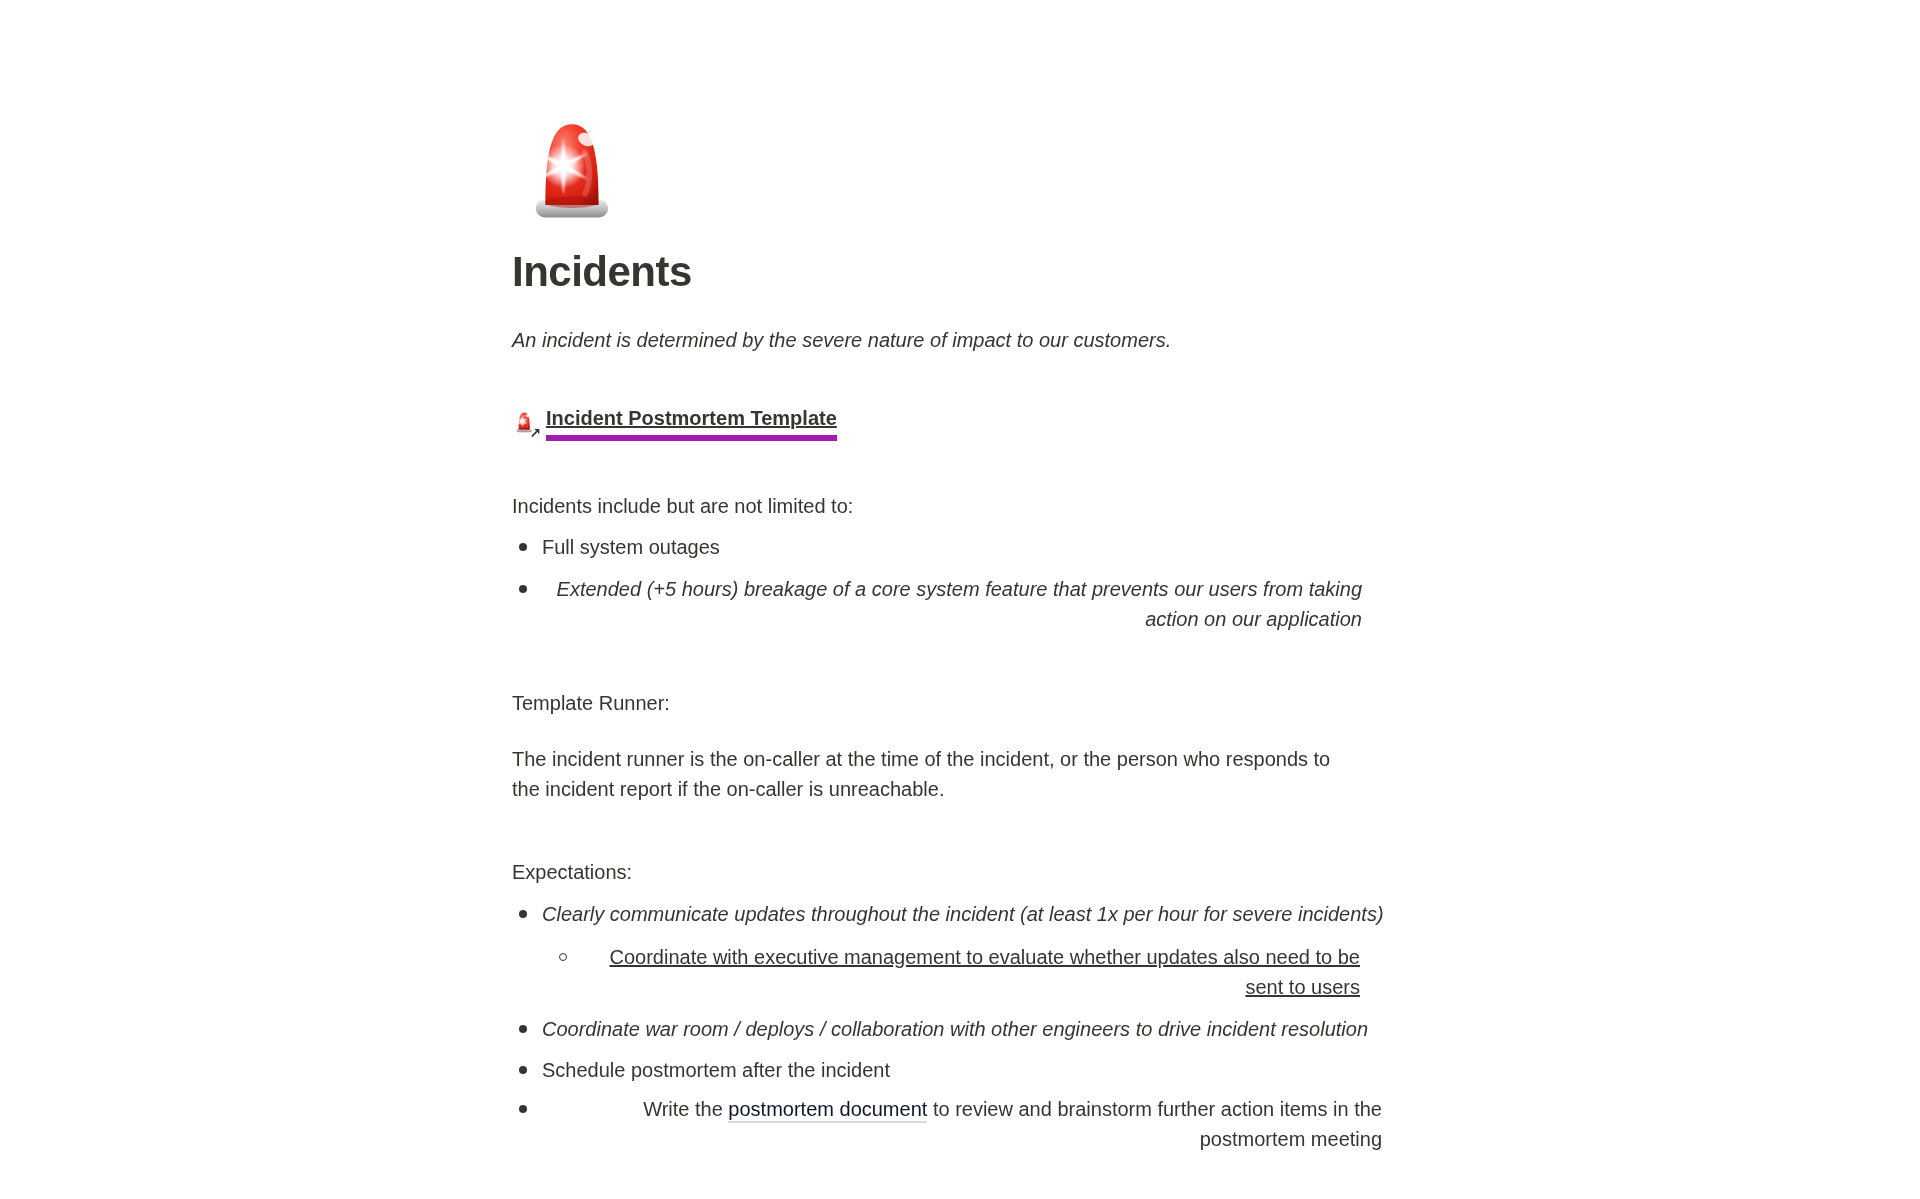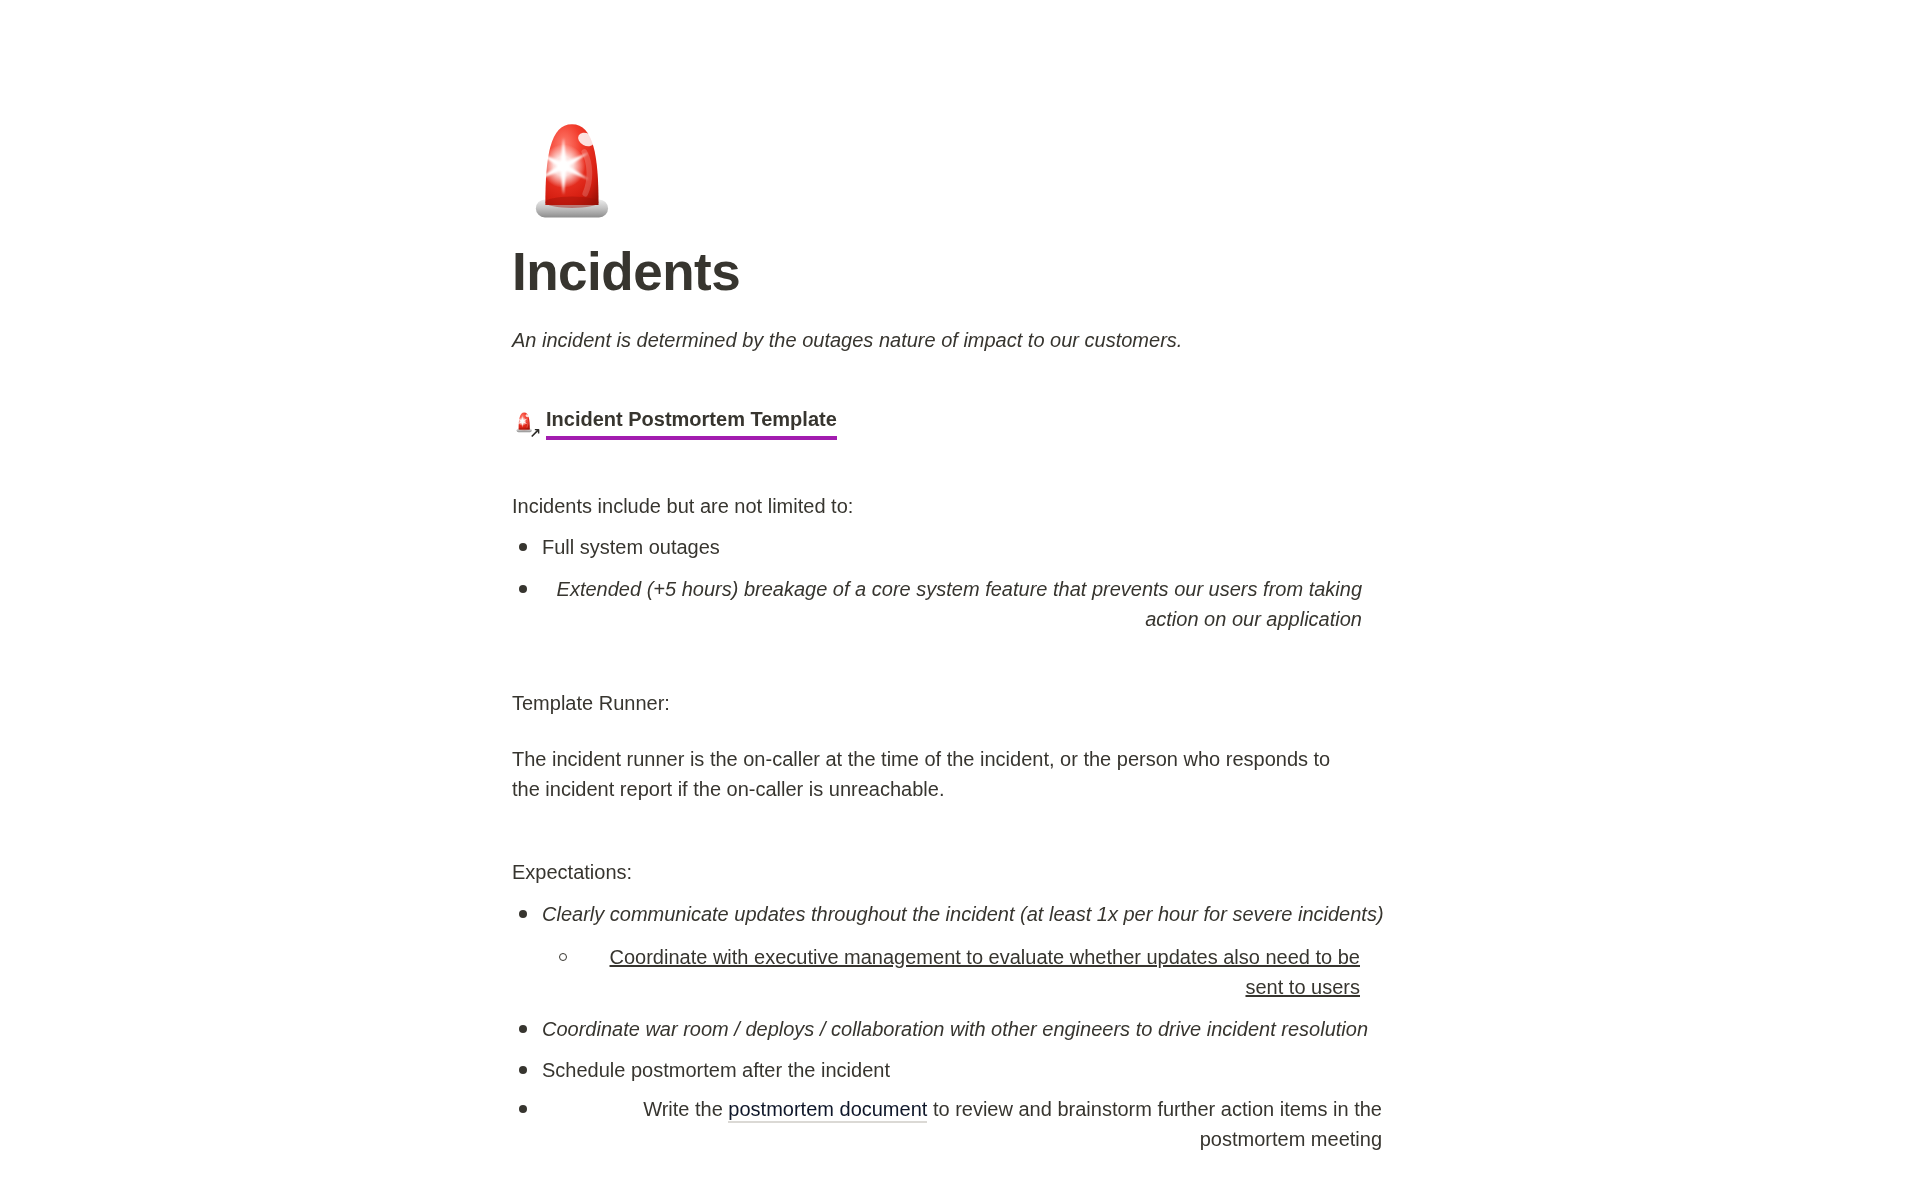--- a/index.html
+++ b/index.html
@@ -24,21 +24,21 @@
     width: 114px;
     height: 114px;
     margin-left: 4px;
     cursor: pointer;
   }
   .page-icon-wrap svg { width: 114px; height: 114px; display: block; }
   
   .page-title {
     margin: 14px 0 0 0;
     padding-left: 2px;
-    font-size: 53px;
+    font-size: 42px;
     line-height: 64px;
     font-weight: bold;
     letter-spacing: -0.5px;
   }
   .subtitle {
     margin-top: 21px;
     padding-left: 2px;
     font-style: italic;
   }
   
@@ -65,22 +65,23 @@
     bottom: -6px;
     font-size: 14px;
     line-height: 14px;
     font-weight: bold;
     color: #2c2b28;
     text-shadow: -1px -1px 0 #fff, 1px -1px 0 #fff, -1px 1px 0 #fff, 1px 1px 0 #fff;
     font-style: normal;
   }
   .link-label {
     font-weight: 600;
-    border-bottom: 4px solid #a21caf;
+    border-bottom: 6px solid #a21caf;
     padding-bottom: 2px;
+    text-decoration: underline;
   }
   
   .label-block { padding-left: 2px; }
   .intro-label   { margin-top: 52px; }
   .runner-label  { margin-top: 54px; }
   .runner-body   { margin-top: 26px; padding-left: 2px; max-width: 852px; }
   .exp-label     { margin-top: 53px; }
   
   .bullets { margin: 0; padding: 0; list-style: none; text-align: right; }
   .bullet-item { display: flex; }
@@ -159,21 +160,21 @@
 <div class="content">
 
   <div class="page-icon-wrap">
     <svg>
         <use href="#siren-symbol"></use>
       </svg>
   </div>
 
   <h1 class="page-title">Incidents</h1>
 
-  <div class="subtitle">An incident is determined by the outages nature of impact to our customers.</div>
+  <div class="subtitle">An incident is determined by the severe nature of impact to our customers.</div>
 
   <div class="link-row">
     <span class="link-icon-wrap">
       <svg>
           <use href="#siren-symbol"></use>
         </svg>
       <span class="link-arrow">↗</span>
     </span>
     <span class="link-label">Incident Postmortem Template</span>
   </div>

